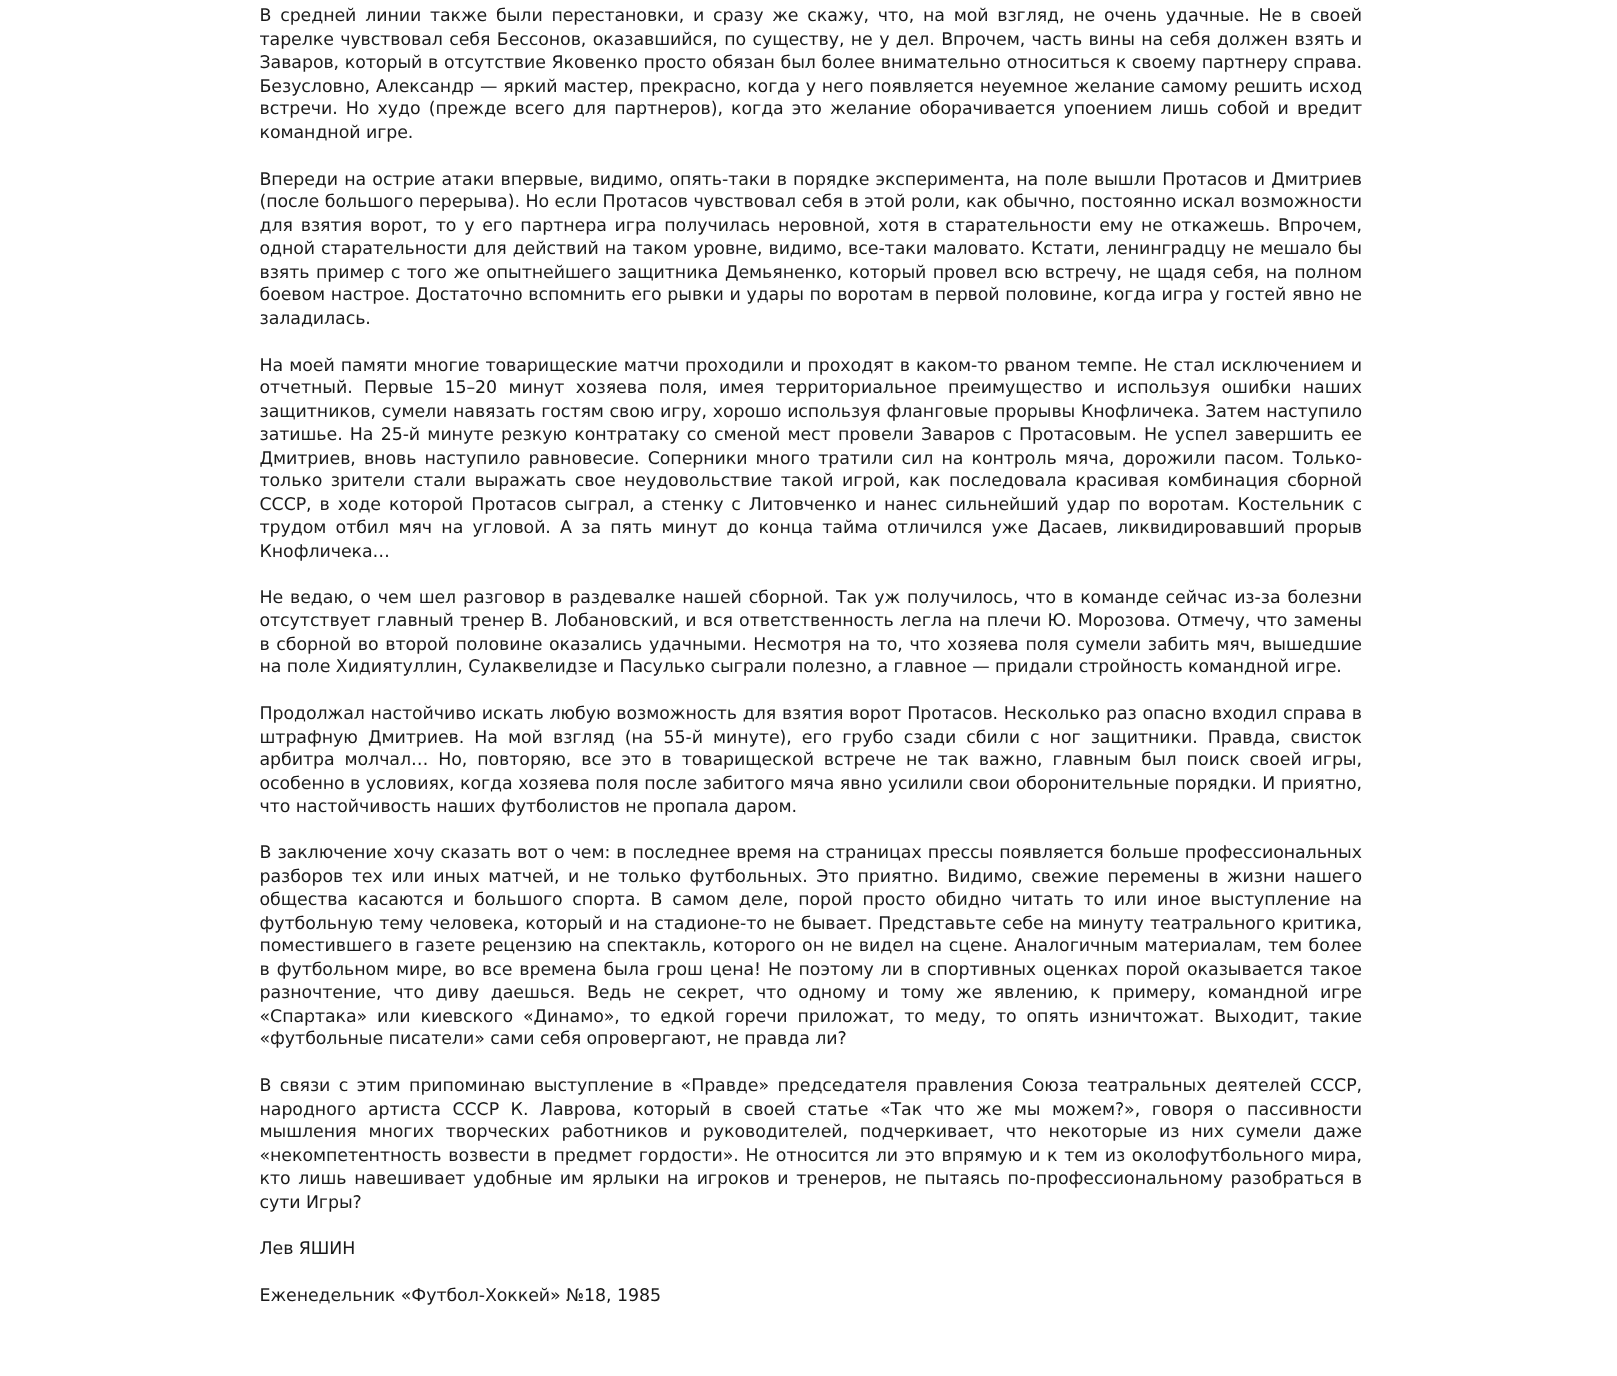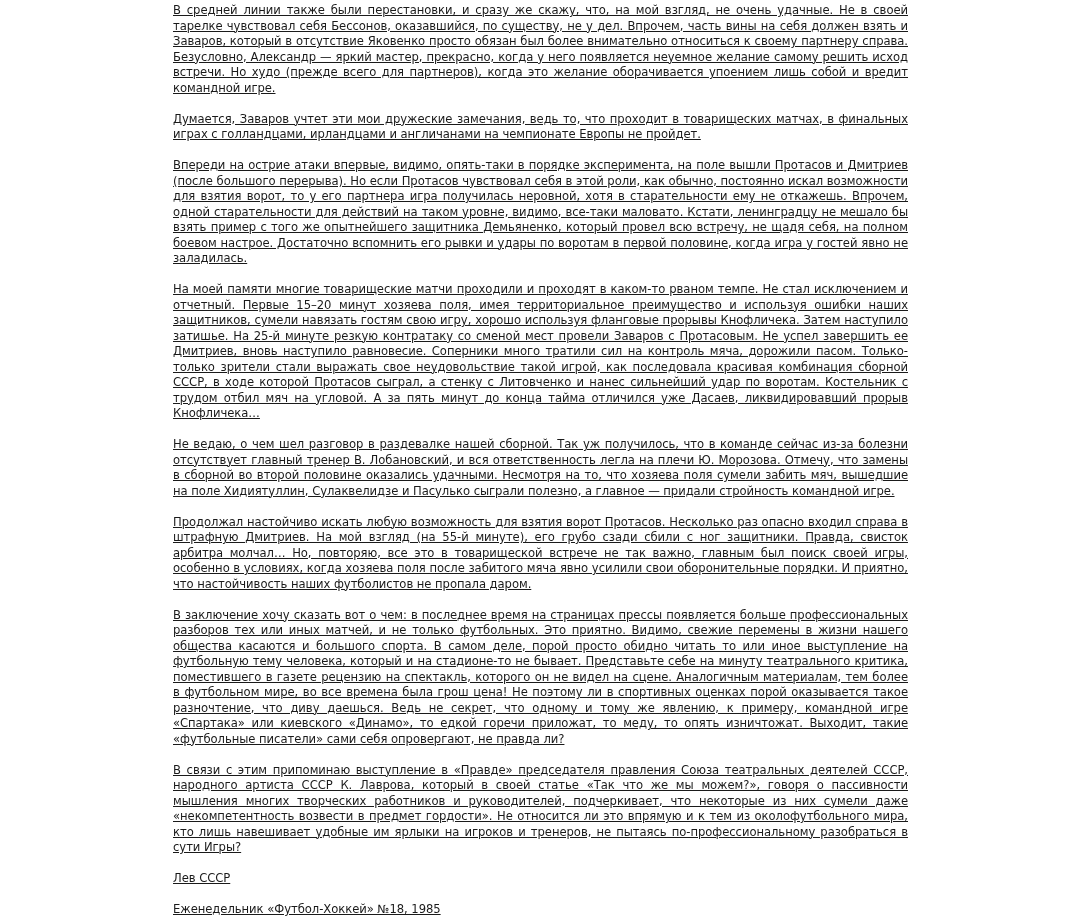--- a/index.html
+++ b/index.html
@@ -21,34 +21,32 @@
       font-family: "DejaVu Sans", sans-serif;
       font-size: 11.6px;
       line-height: 15.5px;
       color: #1a1a1a;
       letter-spacing: -0.05px;
     }
     .article p {
       margin: 0 0 15.5px 0;
       text-align: justify;
       text-align-last: left;
-      text-decoration: underline;
     }
     .article p.signature,
     .article p.source {
       text-align: left;
     }
   </style>
 </head>
 <body>
 
 <div class="article">
   <p>В средней линии также были перестановки, и сразу же скажу, что, на мой взгляд, не очень удачные. Не в своей тарелке чувствовал себя Бессонов, оказавшийся, по существу, не у дел. Впрочем, часть вины на себя должен взять и Заваров, который в отсутствие Яковенко просто обязан был более внимательно относиться к своему партнеру справа. Безусловно, Александр — яркий мастер, прекрасно, когда у него появляется неуемное желание самому решить исход встречи. Но худо (прежде всего для партнеров), когда это желание оборачивается упоением лишь собой и вредит командной игре.</p>
-  <p>Думается, Заваров учтет эти мои дружеские замечания, ведь то, что проходит в товарищеских матчах, в финальных играх с голландцами, ирландцами и англичанами на чемпионате Европы не пройдет.</p>
   <p>Впереди на острие атаки впервые, видимо, опять-таки в порядке эксперимента, на поле вышли Протасов и Дмитриев (после большого перерыва). Но если Протасов чувствовал себя в этой роли, как обычно, постоянно искал возможности для взятия ворот, то у его партнера игра получилась неровной, хотя в старательности ему не откажешь. Впрочем, одной старательности для действий на таком уровне, видимо, все-таки маловато. Кстати, ленинградцу не мешало бы взять пример с того же опытнейшего защитника Демьяненко, который провел всю встречу, не щадя себя, на полном боевом настрое. Достаточно вспомнить его рывки и удары по воротам в первой половине, когда игра у гостей явно не заладилась.</p>
   <p>На моей памяти многие товарищеские матчи проходили и проходят в каком-то рваном темпе. Не стал исключением и отчетный. Первые 15–20 минут хозяева поля, имея территориальное преимущество и используя ошибки наших защитников, сумели навязать гостям свою игру, хорошо используя фланговые прорывы Кнофличека. Затем наступило затишье. На 25-й минуте резкую контратаку со сменой мест провели Заваров с Протасовым. Не успел завершить ее Дмитриев, вновь наступило равновесие. Соперники много тратили сил на контроль мяча, дорожили пасом. Только-только зрители стали выражать свое неудовольствие такой игрой, как последовала красивая комбинация сборной СССР, в ходе которой Протасов сыграл, а стенку с Литовченко и нанес сильнейший удар по воротам. Костельник с трудом отбил мяч на угловой. А за пять минут до конца тайма отличился уже Дасаев, ликвидировавший прорыв Кнофличека…</p>
   <p>Не ведаю, о чем шел разговор в раздевалке нашей сборной. Так уж получилось, что в команде сейчас из-за болезни отсутствует главный тренер В. Лобановский, и вся ответственность легла на плечи Ю. Морозова. Отмечу, что замены в сборной во второй половине оказались удачными. Несмотря на то, что хозяева поля сумели забить мяч, вышедшие на поле Хидиятуллин, Сулаквелидзе и Пасулько сыграли полезно, а главное — придали стройность командной игре.</p>
   <p>Продолжал настойчиво искать любую возможность для взятия ворот Протасов. Несколько раз опасно входил справа в штрафную Дмитриев. На мой взгляд (на 55-й минуте), его грубо сзади сбили с ног защитники. Правда, свисток арбитра молчал… Но, повторяю, все это в товарищеской встрече не так важно, главным был поиск своей игры, особенно в условиях, когда хозяева поля после забитого мяча явно усилили свои оборонительные порядки. И приятно, что настойчивость наших футболистов не пропала даром.</p>
   <p>В заключение хочу сказать вот о чем: в последнее время на страницах прессы появляется больше профессиональных разборов тех или иных матчей, и не только футбольных. Это приятно. Видимо, свежие перемены в жизни нашего общества касаются и большого спорта. В самом деле, порой просто обидно читать то или иное выступление на футбольную тему человека, который и на стадионе-то не бывает. Представьте себе на минуту театрального критика, поместившего в газете рецензию на спектакль, которого он не видел на сцене. Аналогичным материалам, тем более в футбольном мире, во все времена была грош цена! Не поэтому ли в спортивных оценках порой оказывается такое разночтение, что диву даешься. Ведь не секрет, что одному и тому же явлению, к примеру, командной игре «Спартака» или киевского «Динамо», то едкой горечи приложат, то меду, то опять изничтожат. Выходит, такие «футбольные писатели» сами себя опровергают, не правда ли?</p>
   <p>В связи с этим припоминаю выступление в «Правде» председателя правления Союза театральных деятелей СССР, народного артиста СССР К. Лаврова, который в своей статье «Так что же мы можем?», говоря о пассивности мышления многих творческих работников и руководителей, подчеркивает, что некоторые из них сумели даже «некомпетентность возвести в предмет гордости». Не относится ли это впрямую и к тем из околофутбольного мира, кто лишь навешивает удобные им ярлыки на игроков и тренеров, не пытаясь по-профессиональному разобраться в сути Игры?</p>
-  <p class="signature">Лев СССР</p>
+  <p class="signature">Лев ЯШИН</p>
   <p class="source">Еженедельник «Футбол-Хоккей» №18, 1985</p>
 </div>
 
 </body></html>

